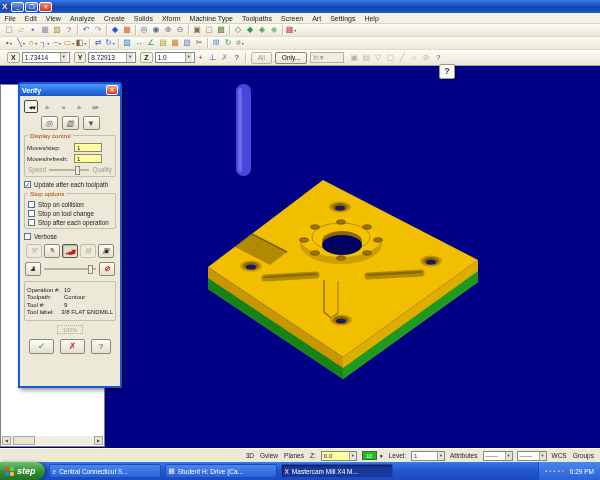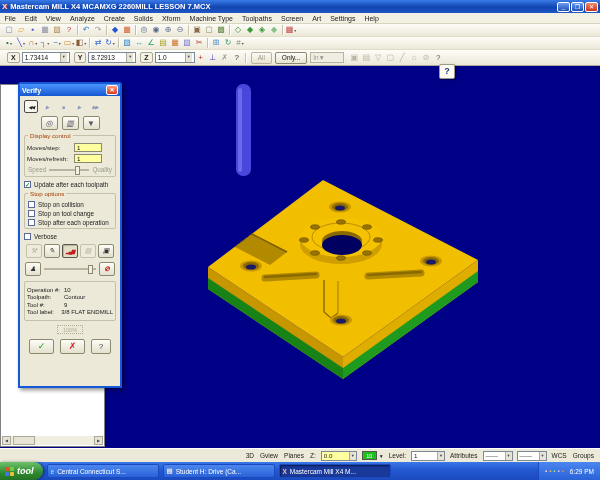--- a/index.html
+++ b/index.html
@@ -98,21 +98,20 @@
 .tray .ti{font-size:6px;line-height:7px}
 .clock{font-size:6.5px;margin-left:4px}
 </style>
 </head>
 <body>
 
 <div id="screen">
 
   <div class="titlebar">
     <span class="app-ic">X</span>
-    <span class="title-txt">Mastercam MILL X4  MCAMXG 2260MILL LESSON 7.MCX</span>
     <span class="wbtn">_</span>
     <span class="wbtn">❐</span>
     <span class="wbtn close">✕</span>
   </div>
 
   <div class="menubar">
 
   <span class="mi">File</span>
       <span class="mi">Edit</span>
       <span class="mi">View</span>
@@ -602,21 +601,21 @@
   </div>
 
   <div class="taskbar">
     <div class="start">
       <span class="flag">
           <i class="f1"></i>
           <i class="f2"></i>
           <i class="f3"></i>
           <i class="f4"></i>
         </span>
-      <span>tool</span>
+      <span>step</span>
     </div>
     <span style="display:flex">
 
         <span class="task">
           <i class="ticon" style="color: rgb(154, 208, 255);">e</i>
           <span>Central Connecticut S...</span>
         </span>
 
         <span class="task">
           <i class="ticon" style="color: rgb(224, 224, 224);">▤</i>

